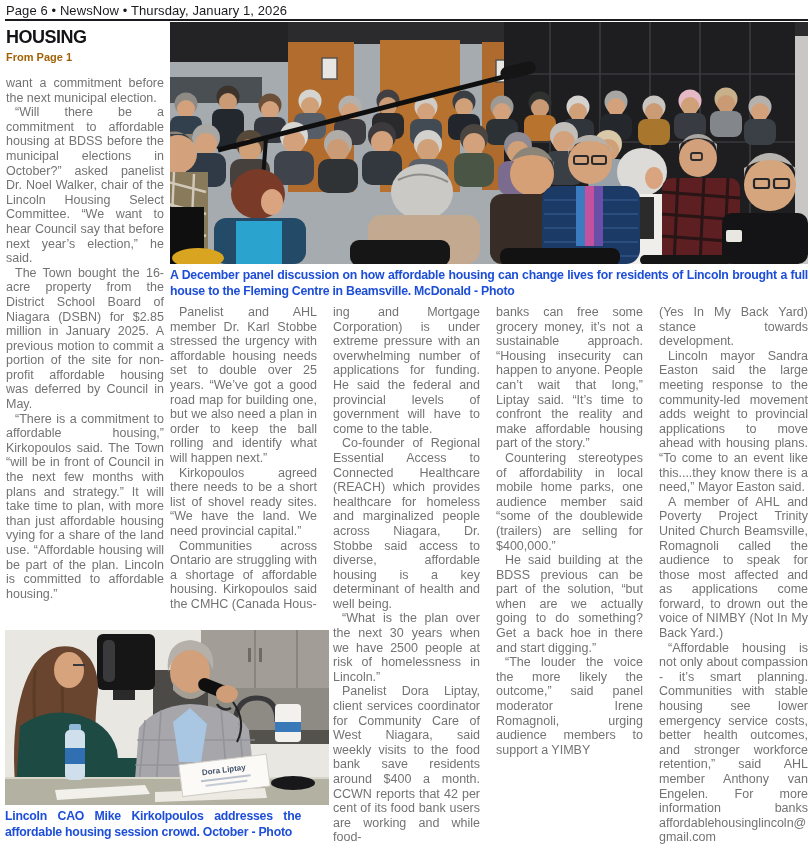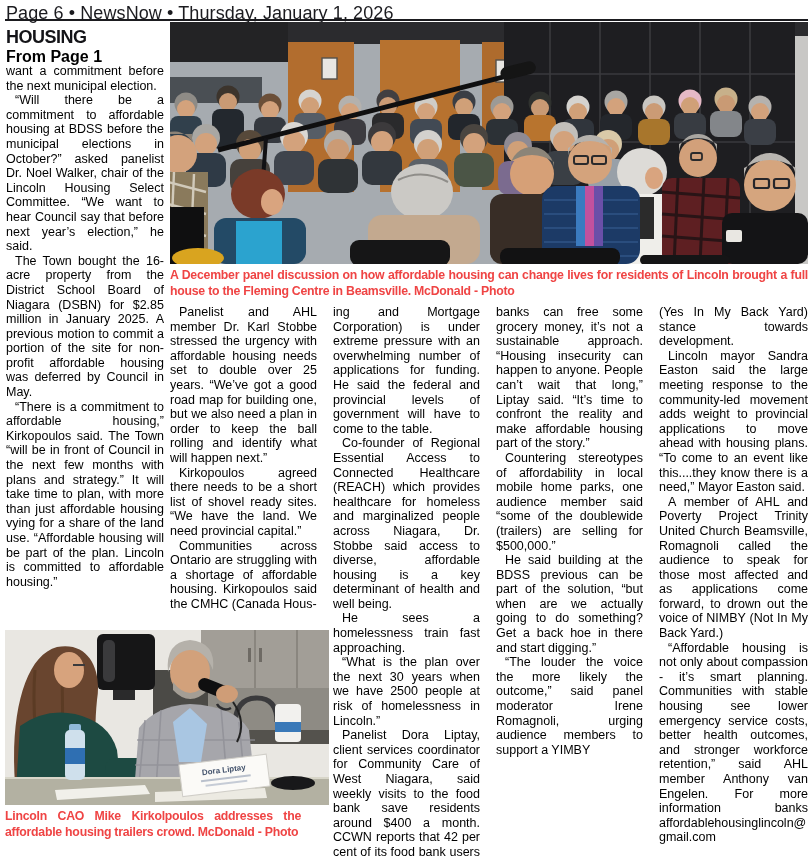--- a/index.html
+++ b/index.html
@@ -1,31 +1,31 @@
 <!DOCTYPE html>
 <html><head>
 <meta charset="utf-8">
 <style>
   html,body{margin:0;padding:0;background:#ffffff;}
   body{width:810px;height:856px;position:relative;overflow:hidden;
        font-family:"Liberation Sans",sans-serif;color:#202024;}
-  .masthead{position:absolute;left:6px;top:3px;font-size:18px;letter-spacing:.1px;color:#1b1b1f;}
+  .masthead{position:absolute;left:6px;top:3px;font-size:13px;letter-spacing:.1px;color:#1b1b1f;}
   .rule{position:absolute;left:5px;top:19px;width:803px;height:1.5px;background:#1b1b1f;}
   .lead-col{position:absolute;left:6px;top:24px;width:158px;}
   h1.headline{margin:0;font-size:18px;line-height:26px;font-weight:bold;letter-spacing:-.5px;color:#141418;}
-  .kicker{font-size:16px;font-weight:bold;line-height:14px;margin-bottom:0;color:#000000;}
+  .kicker{font-size:11px;font-weight:bold;line-height:14px;margin-bottom:12px;color:#a16207;}
   .body{font-size:12.5px;line-height:14.6px;text-align:justify;margin:0;
-        overflow-wrap:anywhere;color:#000000;}
+        overflow-wrap:anywhere;color:#737373;}
   p.ind{text-indent:9px;}
   figure{margin:0;padding:0;}
   .photo-top{position:absolute;left:170px;top:22px;width:638px;height:242px;}
   .photo-bottom{position:absolute;left:5px;top:630px;width:324px;height:175px;}
   figure svg{display:block;width:100%;height:100%;}
   .caption{position:absolute;font-weight:bold;font-size:12.3px;line-height:15.5px;
-           letter-spacing:-.25px;color:#ef4444;text-align:justify;}
+           letter-spacing:-.25px;color:#1d4ed8;text-align:justify;}
   .cap-top{left:170px;top:268px;width:638px;}
   .cap-bottom{left:5px;top:809px;width:296px;}
   .col{position:absolute;top:305px;width:147px;}
   .colA{left:170px;} .colB{left:333px;} .colC{left:496px;} .colD{left:659px;width:149px;}
 </style>
 </head>
 <body>
 
 <div class="masthead">Page 6 • NewsNow • Thursday, January 1, 2026</div>
 <div class="rule"></div>
@@ -300,27 +300,26 @@
 <div class="caption cap-top">A December panel discussion on how affordable housing can change lives for residents of Lincoln brought a full house to the Fleming Centre in Beamsville. McDonald - Photo</div>
 
 <div class="col colA">
   <p class="body ind">Panelist and AHL member Dr. Karl Stobbe stressed the urgency with affordable housing needs set to double over 25 years. “We’ve got a good road map for building one, but we also need a plan in order to keep the ball rolling and identify what will happen next.”</p>
   <p class="body ind">Kirkopoulos agreed there needs to be a short list of shovel ready sites. “We have the land. We need provincial capital.”</p>
   <p class="body ind">Communities across Ontario are struggling with a shortage of affordable housing. Kirkopoulos said the CMHC (Canada Hous-</p>
 </div>
 <div class="col colB">
   <p class="body">ing and Mortgage Corporation) is under extreme pressure with an overwhelming number of applications for funding. He said the federal and provincial levels of government will have to come to the table.</p>
   <p class="body ind">Co-founder of Regional Essential Access to Connected Healthcare (REACH) which provides healthcare for homeless and marginalized people across Niagara, Dr. Stobbe said access to diverse, affordable housing is a key determinant of health and well being.</p>
-  <p class="body ind">He sees a homelessness train fast approaching.</p>
   <p class="body ind">“What is the plan over the next 30 years when we have 2500 people at risk of homelessness in Lincoln.”</p>
   <p class="body ind">Panelist Dora Liptay, client services coordinator for Community Care of West Niagara, said weekly visits to the food bank save residents around $400 a month. CCWN reports that 42 per cent of its food bank users are working and while food-</p>
 </div>
 <div class="col colC">
   <p class="body">banks can free some grocery money, it’s not a sustainable approach. “Housing insecurity can happen to anyone. People can’t wait that long,” Liptay said. “It’s time to confront the reality and make affordable housing part of the story.”</p>
-  <p class="body ind">Countering stereotypes of affordability in local mobile home parks, one audience member said “some of the doublewide (trailers) are selling for $500,000.”</p>
+  <p class="body ind">Countering stereotypes of affordability in local mobile home parks, one audience member said “some of the doublewide (trailers) are selling for $400,000.”</p>
   <p class="body ind">He said building at the BDSS previous can be part of the solution, “but when are we actually going to do something? Get a back hoe in there and start digging.”</p>
   <p class="body ind">“The louder the voice the more likely the outcome,” said panel moderator Irene Romagnoli, urging audience members to support a YIMBY</p>
 </div>
 <div class="col colD">
   <p class="body">(Yes In My Back Yard) stance towards development.</p>
   <p class="body ind">Lincoln mayor Sandra Easton said the large meeting response to the community-led movement adds weight to provincial applications to move ahead with housing plans. “To come to an event like this....they know there is a need,” Mayor Easton said.</p>
   <p class="body ind">A member of AHL and Poverty Project Trinity United Church Beamsville, Romagnoli called the audience to speak for those most affected and as applications come forward, to drown out the voice of NIMBY (Not In My Back Yard.)</p>
   <p class="body ind">“Affordable housing is not only about compassion - it’s smart planning. Communities with stable housing see lower emergency service costs, better health outcomes, and stronger workforce retention,” said AHL member Anthony van Engelen. For more information banks affordablehousinglincoln@gmail.com</p>
 </div>
 
@@ -397,13 +396,13 @@
 
   <g transform="rotate(-7 215 150)">
     <rect x="176" y="130" width="88" height="32" fill="#fbfaf7" stroke="#d0cec8"></rect>
     <text x="220" y="143" font-size="8" font-weight="bold" text-anchor="middle" fill="#46556e" font-family="Liberation Sans, sans-serif">Dora Liptay</text>
     <rect x="196" y="148" width="50" height="2" fill="#b9c0cc"></rect>
     <rect x="200" y="153" width="42" height="2" fill="#c6ccd6"></rect>
   </g>
 </svg>
 </figure>
 
-<div class="caption cap-bottom">Lincoln CAO Mike Kirkolpoulos addresses the affordable housing trailers crowd. McDonald - Photo</div>
+<div class="caption cap-bottom">Lincoln CAO Mike Kirkolpoulos addresses the affordable housing session crowd. October - Photo</div>
 
 </body></html>

